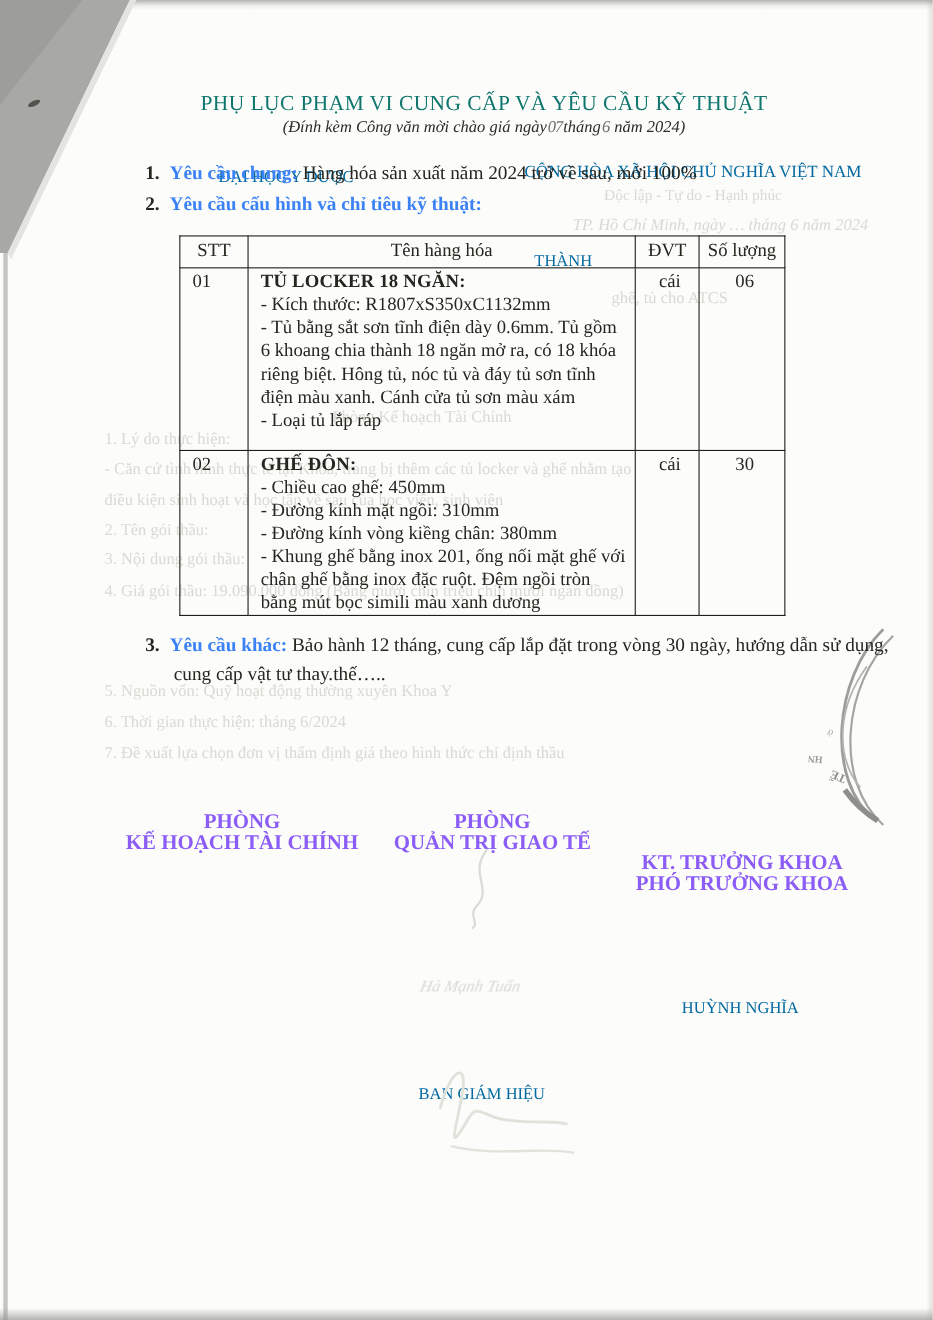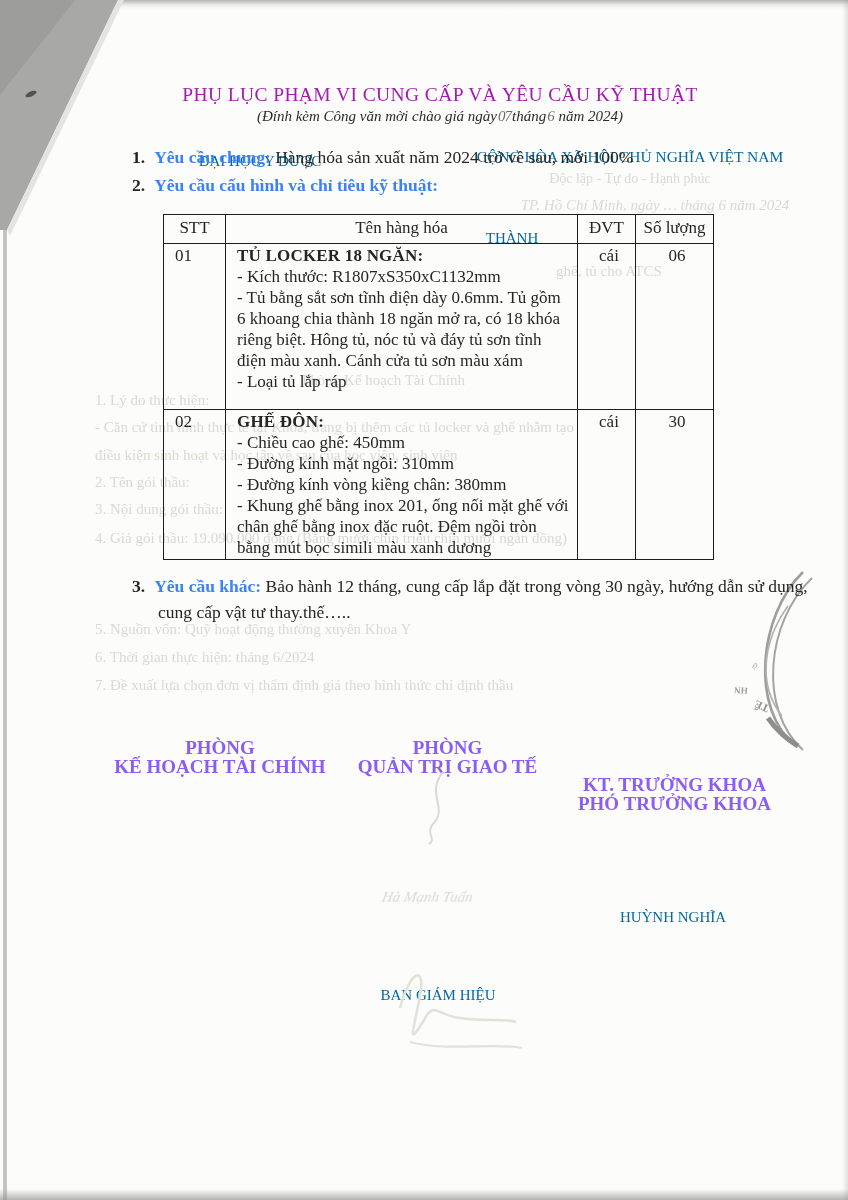--- a/index.html
+++ b/index.html
@@ -13,21 +13,21 @@
   
   .top-shadow{left:0;top:0;width:848px;height:9px;
     background:linear-gradient(to bottom,rgba(110,110,106,.50),rgba(160,160,156,.18) 55%,rgba(0,0,0,0));}
   .bottom-shadow{left:0;top:1189px;width:848px;height:11px;
     background:linear-gradient(to top,rgba(120,120,116,.55),rgba(0,0,0,0));}
   .left-edge{left:3px;top:0;width:4px;height:1200px;background:rgba(150,150,146,.55);}
   .right-edge{left:842px;top:0;width:6px;height:1200px;
     background:linear-gradient(to right,rgba(0,0,0,0),rgba(150,150,146,.28));}
   
   .doc-title{left:110px;top:84px;width:660px;text-align:center;
-    font-size:19.5px;letter-spacing:.4px;color:#a21caf;}
+    font-size:19.5px;letter-spacing:.4px;color:#0f766e;}
   .doc-subtitle{left:110px;top:108px;width:660px;text-align:center;
     font-size:15px;font-style:italic;color:#2c2c26;}
   .hand{color:#6e6e68;font-style:italic;letter-spacing:-1px;padding:0 1px;}
   
   .req{font-size:17.5px;line-height:22px;color:#26261f;}
   .req b{color:#3b82f6;}
   .item1{left:132px;top:146px;width:680px;}
   .item2{left:132px;top:174px;width:680px;}
   .item3{left:132px;top:573px;width:668px;padding-left:26px;text-indent:-26px;line-height:26px;}
   .num{font-weight:bold;margin-right:9px;}

